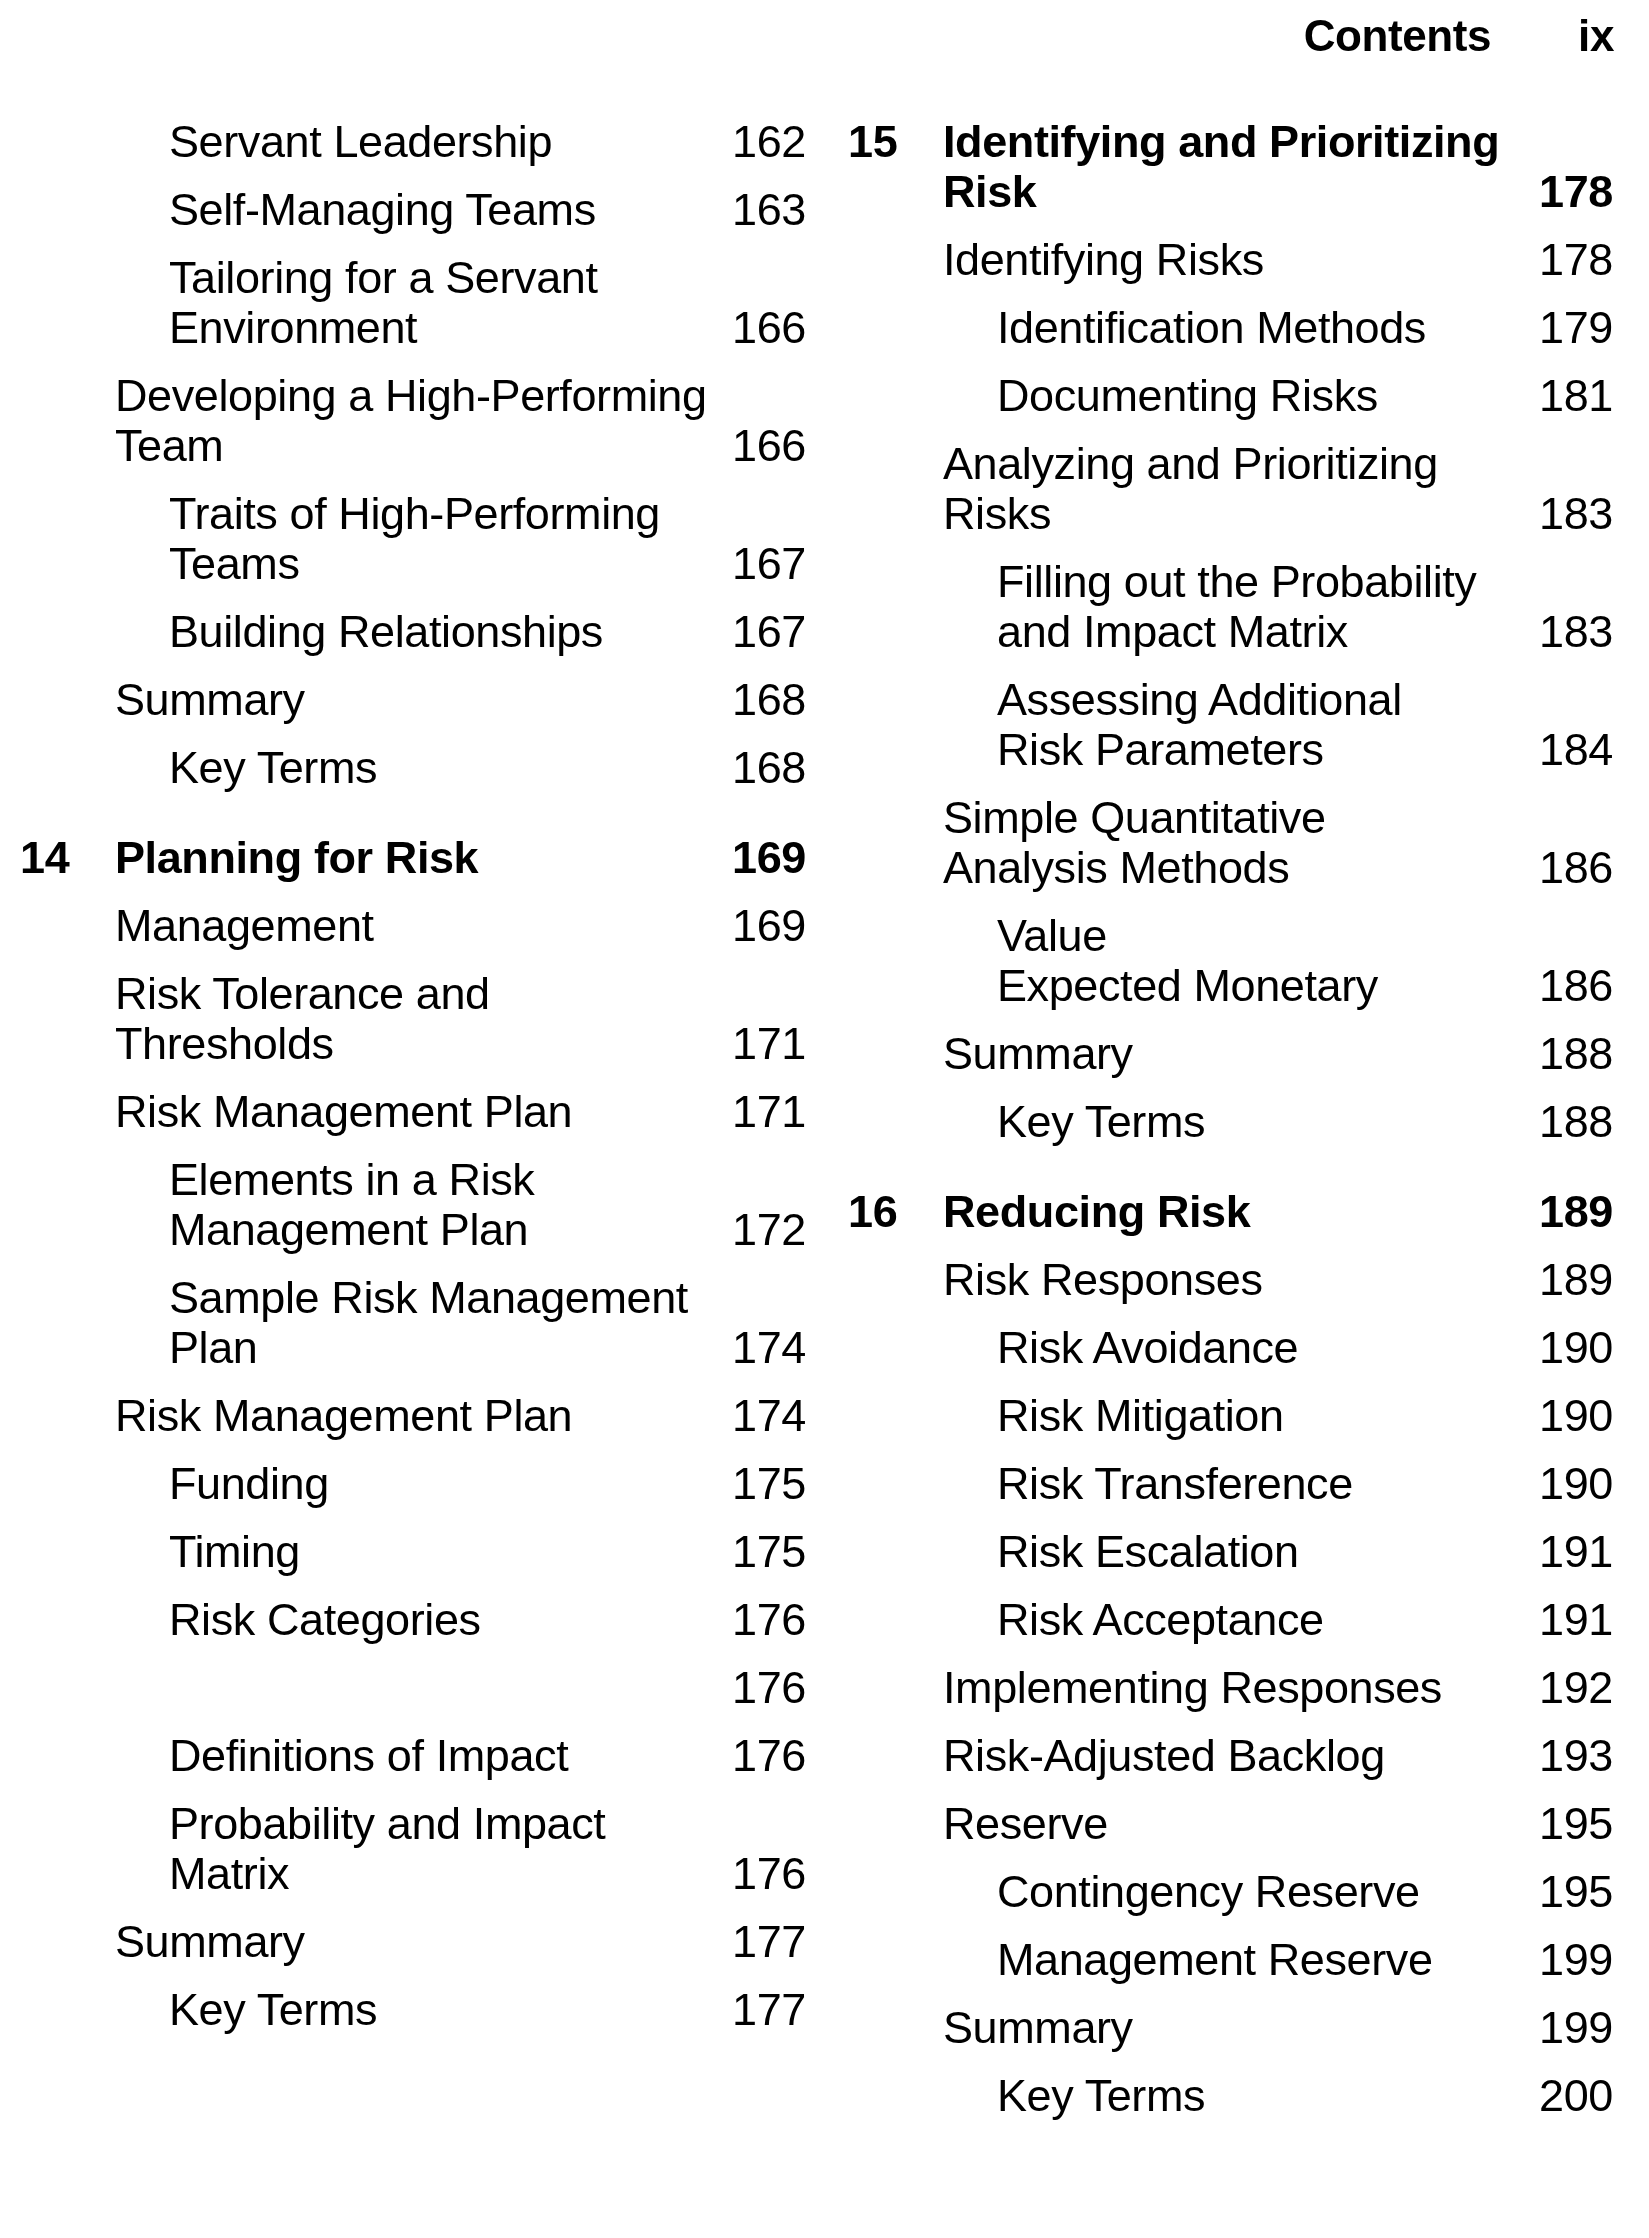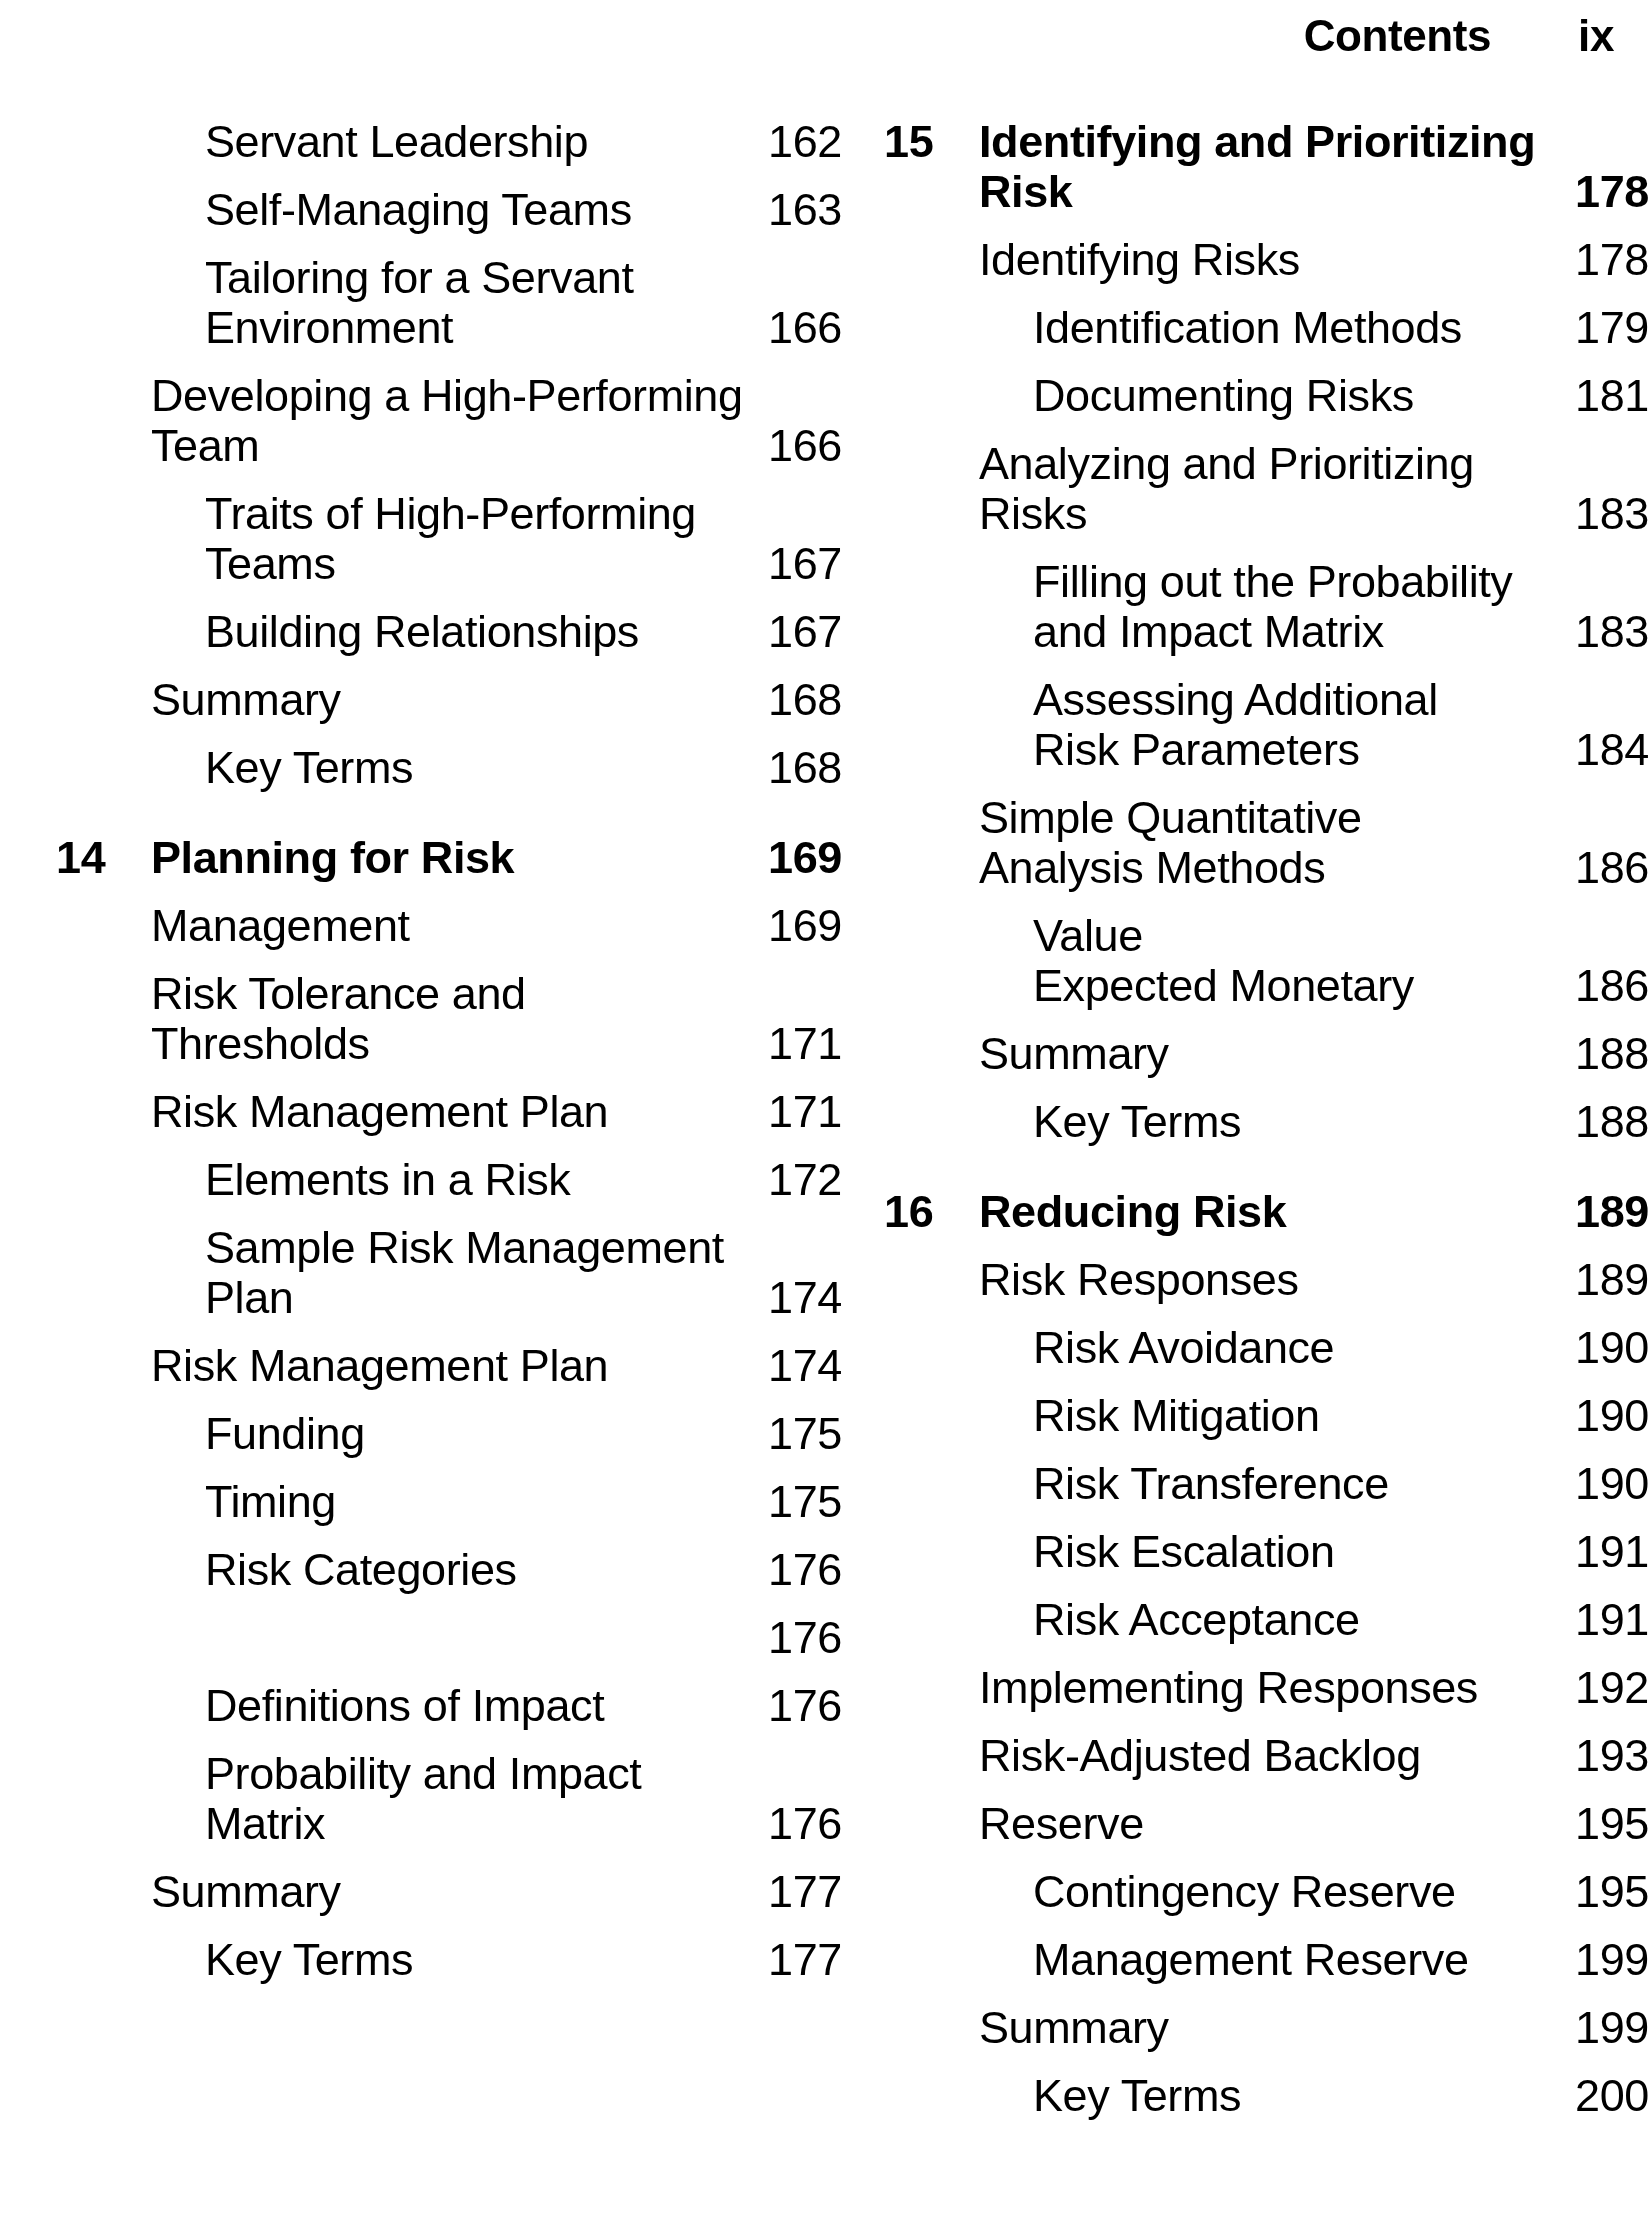--- a/index.html
+++ b/index.html
@@ -31,21 +31,20 @@
   .running-head .folio {
     margin-left: 87px;
     font-weight: 700;
   }
 
   
   .toc-columns {
     display: flex;
     margin-top: 56px;
     padding-left: 20px;
-    justify-content: flex-end;
   }
   .toc-column {
     width: 786px;
     flex: 0 0 auto;
   }
   .toc-column + .toc-column {
     width: 765px;
     margin-left: 42px;
   }
 
@@ -170,20 +169,21 @@
       </div>
       <div class="entry section">
         <div class="lines">
           <div class="line">Risk Management Plan</div>
         </div>
         <span class="pagenum">171</span>
       </div>
       <div class="entry subsection">
         <div class="lines">
           <div class="line">Elements in a Risk</div>
+          <div class="line">Management Plan</div>
         </div>
         <span class="pagenum">172</span>
       </div>
       <div class="entry subsection">
         <div class="lines">
           <div class="line">Sample Risk Management</div>
           <div class="line">Plan</div>
         </div>
         <span class="pagenum">174</span>
       </div>

